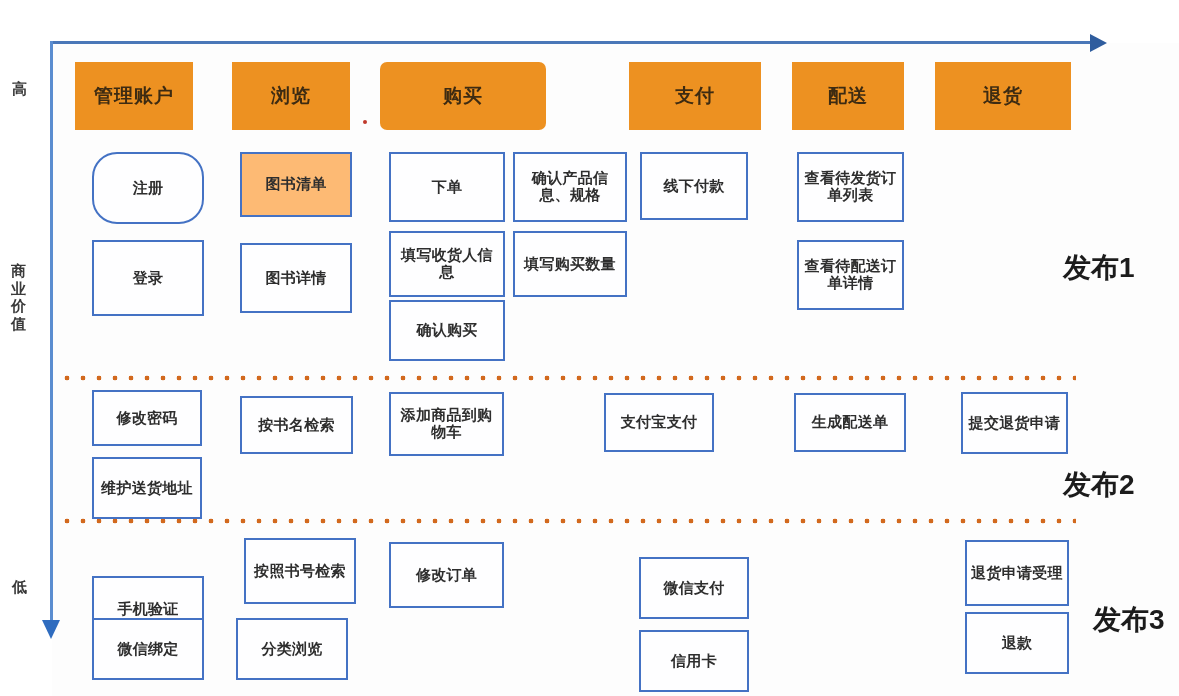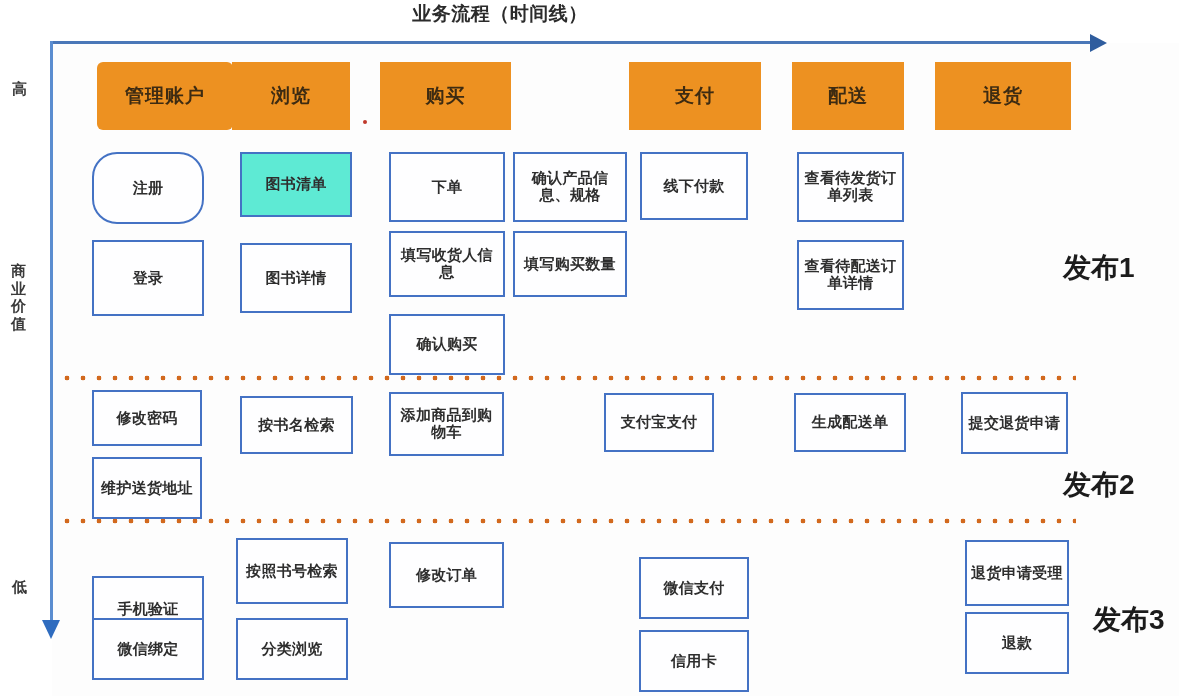--- a/index.html
+++ b/index.html
@@ -176,67 +176,66 @@
     background: #c0392b;
   }
 </style>
 </head>
 <body>
 
 <div id="canvas">
 
   <div class="panel-frame"></div>
 
-  <div class="map-title">业务流程（时间线）</div>
 
   <div class="axis-x-line"></div>
   <div class="axis-x-head"></div>
 
   <div class="axis-y-line"></div>
   <div class="axis-y-head"></div>
   <div class="axis-label-high">高</div>
   <div class="axis-label-value">商业价值</div>
   <div class="axis-label-low">低</div>
 
   <div class="release-divider d1"></div>
   <div class="release-divider d2"></div>
 
   <div class="release-label r1">发布1</div>
   <div class="release-label r2">发布2</div>
   <div class="release-label r3">发布3</div>
 
   <div id="cards-layer">
-      <div class="activity-card" style="background: rgb(237, 145, 33); color: rgb(61, 43, 18); left: 97px; top: 62px; width: 136px; height: 68px; border-radius: 6px;">管理账户</div>
+      <div class="activity-card" style="background: rgb(237, 145, 33); color: rgb(61, 43, 18); left: 75px; top: 62px; width: 118px; height: 68px;">管理账户</div>
       <div class="activity-card" style="background: rgb(237, 145, 33); color: rgb(61, 43, 18); left: 232px; top: 62px; width: 118px; height: 68px;">浏览</div>
-      <div class="activity-card" style="background: rgb(237, 145, 33); color: rgb(61, 43, 18); left: 380px; top: 62px; width: 131px; height: 68px;">购买</div>
+      <div class="activity-card" style="background: rgb(237, 145, 33); color: rgb(61, 43, 18); left: 380px; top: 62px; width: 166px; height: 68px; border-radius: 7px;">购买</div>
       <div class="activity-card" style="background: rgb(237, 145, 33); color: rgb(61, 43, 18); left: 629px; top: 62px; width: 132px; height: 68px; font-family: Liberation Serif, serif;">支付</div>
       <div class="activity-card" style="background: rgb(237, 145, 33); color: rgb(61, 43, 18); left: 792px; top: 62px; width: 112px; height: 68px;">配送</div>
       <div class="activity-card" style="background: rgb(237, 145, 33); color: rgb(61, 43, 18); left: 935px; top: 62px; width: 136px; height: 68px;">退货</div>
       <div class="story-card" style="border-color: rgb(68, 114, 196); background: rgb(254, 254, 255); left: 92px; top: 152px; width: 112px; height: 72px; border-radius: 25px;">注册</div>
       <div class="story-card" style="border-color: rgb(68, 114, 196); background: rgb(254, 254, 255); left: 92px; top: 240px; width: 112px; height: 76px;">登录</div>
-      <div class="story-card" style="border-color: rgb(68, 114, 196); background: #5eead4; left: 240px; top: 152px; width: 112px; height: 65px;">图书清单</div>
+      <div class="story-card" style="border-color: rgb(68, 114, 196); background: #fdba74; left: 240px; top: 152px; width: 112px; height: 65px;">图书清单</div>
       <div class="story-card" style="border-color: rgb(68, 114, 196); background: rgb(254, 254, 255); left: 240px; top: 243px; width: 112px; height: 70px;">图书详情</div>
       <div class="story-card" style="border-color: rgb(68, 114, 196); background: rgb(254, 254, 255); left: 389px; top: 152px; width: 116px; height: 70px;">下单</div>
       <div class="story-card" style="border-color: rgb(68, 114, 196); background: rgb(254, 254, 255); left: 389px; top: 231px; width: 116px; height: 66px;">填写收货人信息</div>
-      <div class="story-card" style="border-color: rgb(68, 114, 196); background: rgb(254, 254, 255); left: 389px; top: 314px; width: 116px; height: 61px;">确认购买</div>
+      <div class="story-card" style="border-color: rgb(68, 114, 196); background: rgb(254, 254, 255); left: 389px; top: 300px; width: 116px; height: 61px;">确认购买</div>
       <div class="story-card" style="border-color: rgb(68, 114, 196); background: rgb(254, 254, 255); left: 513px; top: 152px; width: 114px; height: 70px;">确认产品信息、规格</div>
       <div class="story-card" style="border-color: rgb(68, 114, 196); background: rgb(254, 254, 255); left: 513px; top: 231px; width: 114px; height: 66px;">填写购买数量</div>
       <div class="story-card" style="border-color: rgb(68, 114, 196); background: rgb(254, 254, 255); left: 640px; top: 152px; width: 108px; height: 68px;">线下付款</div>
       <div class="story-card" style="border-color: rgb(68, 114, 196); background: rgb(254, 254, 255); left: 797px; top: 152px; width: 107px; height: 70px;">查看待发货订单列表</div>
       <div class="story-card" style="border-color: rgb(68, 114, 196); background: rgb(254, 254, 255); left: 797px; top: 240px; width: 107px; height: 70px;">查看待配送订单详情</div>
       <div class="story-card" style="border-color: rgb(68, 114, 196); background: rgb(254, 254, 255); left: 92px; top: 390px; width: 110px; height: 56px;">修改密码</div>
       <div class="story-card" style="border-color: rgb(68, 114, 196); background: rgb(254, 254, 255); left: 92px; top: 457px; width: 110px; height: 62px;">维护送货地址</div>
       <div class="story-card" style="border-color: rgb(68, 114, 196); background: rgb(254, 254, 255); left: 240px; top: 396px; width: 113px; height: 58px;">按书名检索</div>
       <div class="story-card" style="border-color: rgb(68, 114, 196); background: rgb(254, 254, 255); left: 389px; top: 392px; width: 115px; height: 64px;">添加商品到购物车</div>
       <div class="story-card" style="border-color: rgb(68, 114, 196); background: rgb(254, 254, 255); left: 604px; top: 393px; width: 110px; height: 59px;">支付宝支付</div>
       <div class="story-card" style="border-color: rgb(68, 114, 196); background: rgb(254, 254, 255); left: 794px; top: 393px; width: 112px; height: 59px;">生成配送单</div>
       <div class="story-card" style="border-color: rgb(68, 114, 196); background: rgb(254, 254, 255); left: 961px; top: 392px; width: 107px; height: 62px;">提交退货申请</div>
       <div class="story-card" style="border-color: rgb(68, 114, 196); background: rgb(254, 254, 255); left: 92px; top: 538px; width: 112px; height: 66px; margin-top: 38px;">手机验证</div>
       <div class="story-card" style="border-color: rgb(68, 114, 196); background: rgb(254, 254, 255); left: 92px; top: 618px; width: 112px; height: 62px;">微信绑定</div>
-      <div class="story-card" style="border-color: rgb(68, 114, 196); background: rgb(254, 254, 255); left: 236px; top: 538px; width: 112px; height: 66px;">按照书号检索</div>
+      <div class="story-card" style="border-color: rgb(68, 114, 196); background: rgb(254, 254, 255); left: 244px; top: 538px; width: 112px; height: 66px;">按照书号检索</div>
       <div class="story-card" style="border-color: rgb(68, 114, 196); background: rgb(254, 254, 255); left: 236px; top: 618px; width: 112px; height: 62px;">分类浏览</div>
       <div class="story-card" style="border-color: rgb(68, 114, 196); background: rgb(254, 254, 255); left: 389px; top: 542px; width: 115px; height: 66px;">修改订单</div>
       <div class="story-card" style="border-color: rgb(68, 114, 196); background: rgb(254, 254, 255); left: 639px; top: 557px; width: 110px; height: 62px;">微信支付</div>
       <div class="story-card" style="border-color: rgb(68, 114, 196); background: rgb(254, 254, 255); left: 639px; top: 630px; width: 110px; height: 62px;">信用卡</div>
       <div class="story-card" style="border-color: rgb(68, 114, 196); background: rgb(254, 254, 255); left: 965px; top: 540px; width: 104px; height: 66px;">退货申请受理</div>
       <div class="story-card" style="border-color: rgb(68, 114, 196); background: rgb(254, 254, 255); left: 965px; top: 612px; width: 104px; height: 62px;">退款</div>
     </div>
 
   <div class="artifact-dot"></div>
 </div>

